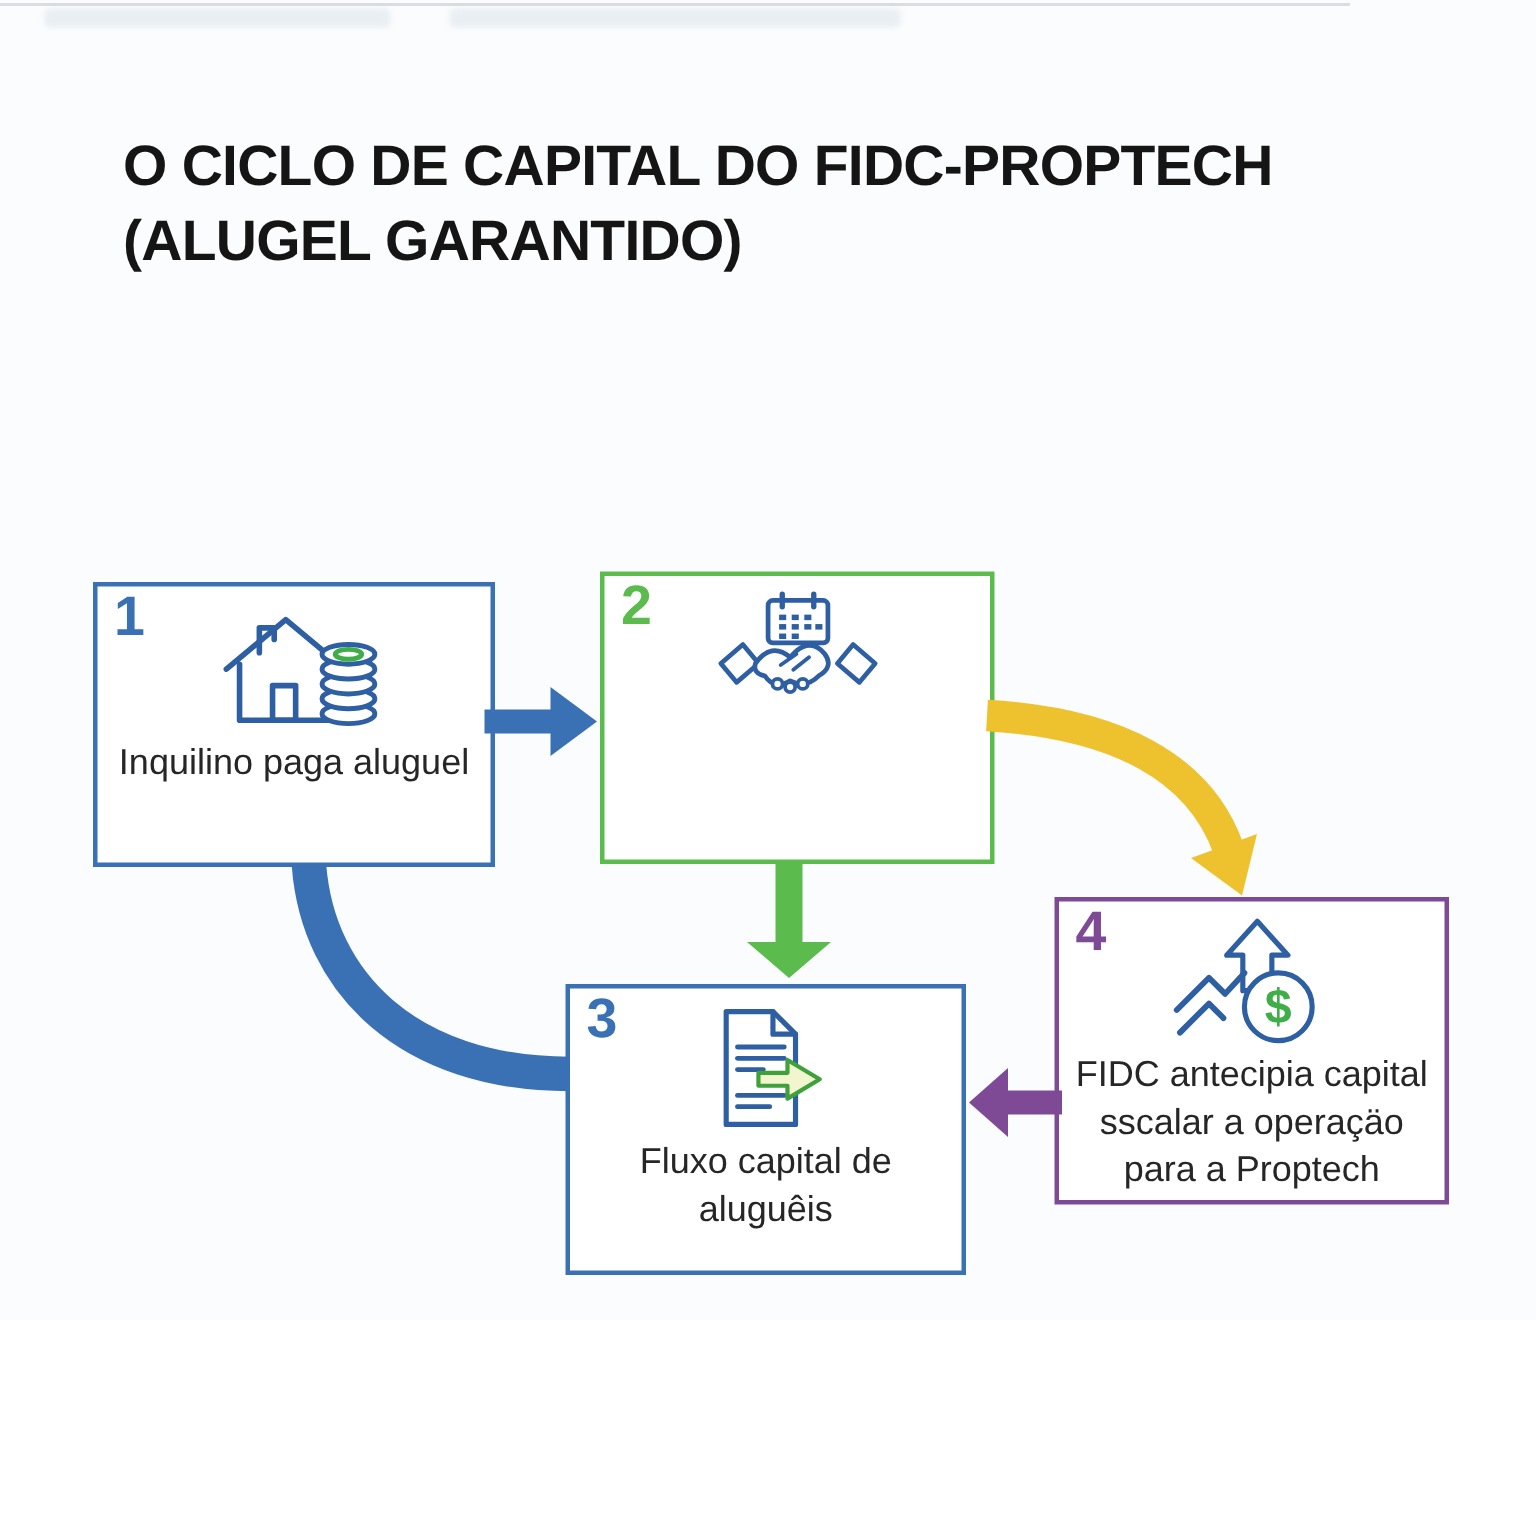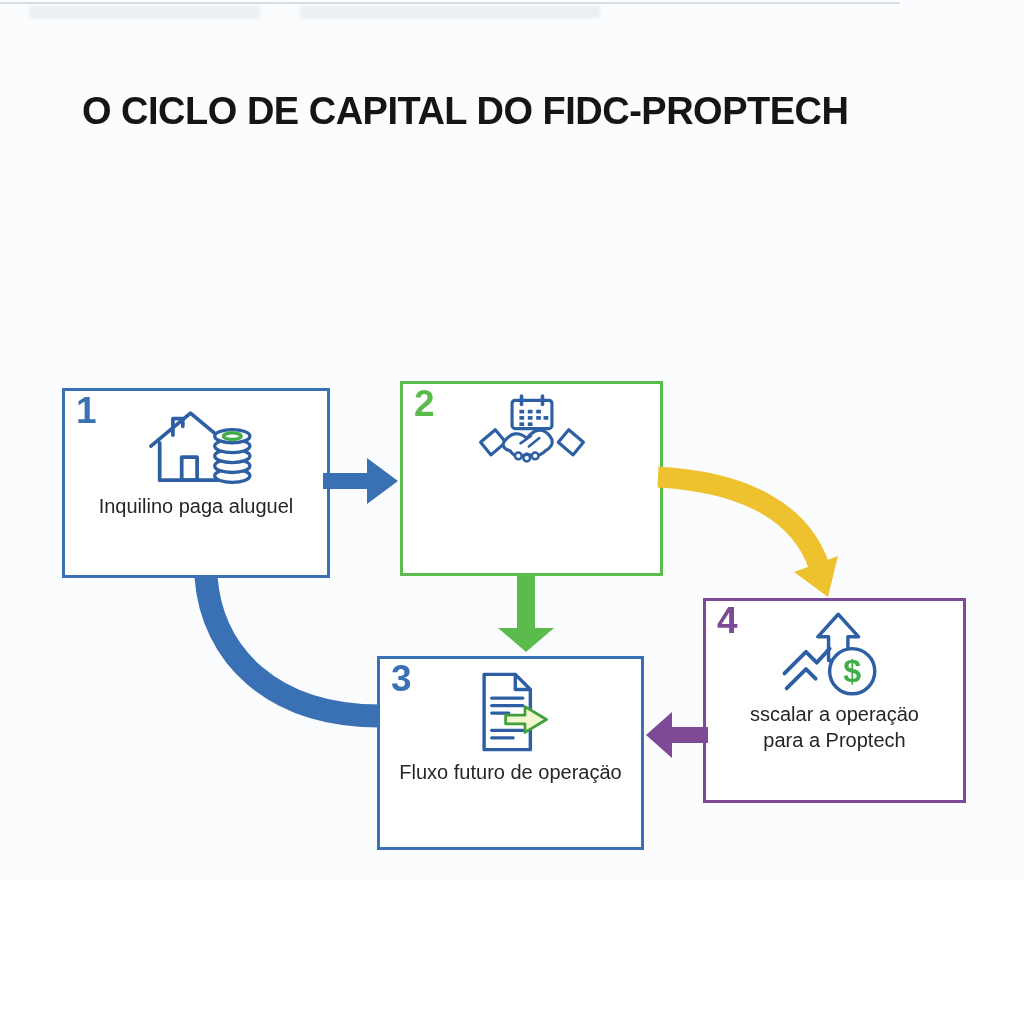--- a/index.html
+++ b/index.html
@@ -16,21 +16,21 @@
   }
   .step-box{
     position:absolute;background:#ffffff;border:3px solid #888;
     box-sizing:border-box;display:flex;flex-direction:column;align-items:center;
   }
   .step-num{
     position:absolute;top:0px;left:11px;font-size:37px;font-weight:bold;line-height:1.1;
   }
   .step-icon{margin-top:10px;}
   .step-lines{
-    text-align:center;font-size:20px;color:#262626;line-height:1.32;margin-top:4px;width:100%;
+    text-align:center;font-size:24px;color:#262626;line-height:1.32;margin-top:4px;width:100%;
   }
   #box-1{left:62px;top:388px;width:268px;height:190px;}
   #box-2{left:400px;top:381px;width:263px;height:195px;}
   #box-3{left:377px;top:656px;width:267px;height:194px;}
   #box-4{left:703px;top:598px;width:263px;height:205px;}
   .arrow-layer{position:absolute;left:0;top:0;width:1024px;height:1024px;pointer-events:none;}
 </style>
 </head>
 <body>
 
@@ -38,20 +38,21 @@
 
   <div class="top-artifact">
     <div class="hairline"></div>
     <div class="smudge" style="left:30px;width:230px;"></div>
     <div class="smudge" style="left:300px;width:300px;"></div>
     <div class="smudge" style="left:1060px;width:0;"></div>
   </div>
 
   <div class="title">
     <div>O CICLO DE CAPITAL DO FIDC-PROPTECH</div>
+    <div>(ALUGEL GARANTIDO)</div>
   </div>
 
   <div class="step-box" id="box-1" style="border-color: rgb(58, 112, 180);">
     <div class="step-num" style="color: rgb(58, 112, 180);">1</div>
     <svg class="step-icon" width="128" height="88" viewBox="0 0 110 80">
       <g fill="none" stroke="#2E5FA3" stroke-width="3.4" stroke-linejoin="round" stroke-linecap="round">
         <path d="M34,31 V16 H43 V23"></path>
         <path d="M14,41 L50,11 L86,41"></path>
         <path d="M22,38 V72 H78 V38"></path>
         <rect x="42" y="51" width="14" height="21"></rect>
@@ -111,36 +112,37 @@
       <g stroke="#2E5FA3" stroke-width="3" stroke-linecap="round">
         <line x1="37" y1="27" x2="66" y2="27"></line>
         <line x1="37" y1="34" x2="66" y2="34"></line>
         <line x1="37" y1="41" x2="53" y2="41"></line>
         <line x1="37" y1="57" x2="66" y2="57"></line>
         <line x1="37" y1="64" x2="57" y2="64"></line>
       </g>
       <polygon points="50,43 68,43 68,35 88,47 68,59 68,51 50,51" fill="#F2F6CE" stroke="#3FA03C" stroke-width="2.6" stroke-linejoin="round"></polygon>
     </svg>
     <div class="step-lines">
-      <div>Fluxo futuro de operaçäo</div>
+      <div>Fluxo capital de aluguêis</div>
     </div>
   </div>
 
   <div class="step-box" id="box-4" style="border-color: rgb(126, 74, 150);">
     <div class="step-num" style="color: rgb(126, 74, 150);">4</div>
     <svg class="step-icon" width="122" height="86" viewBox="0 0 110 80">
       <polygon points="58,3 77,24 67,24 67,46 49,46 49,24 39,24" fill="#ffffff" stroke="#2E5FA3" stroke-width="3.2" stroke-linejoin="round"></polygon>
       <g fill="none" stroke="#2E5FA3" stroke-width="3.6" stroke-linecap="round" stroke-linejoin="round">
         <polyline points="8,58 28,38 38,48 50,35"></polyline>
         <polyline points="10,72 28,54 37,63"></polyline>
       </g>
       <circle cx="71" cy="56" r="21" fill="#ffffff" stroke="#2E5FA3" stroke-width="3.2"></circle>
       <text x="71" y="66" text-anchor="middle" font-family="Liberation Sans, sans-serif" font-size="30" font-weight="bold" fill="#3FAE49">$</text>
     </svg>
     <div class="step-lines">
+      <div>FIDC antecipia capital</div>
       <div>sscalar a operaçäo</div>
       <div>para a Proptech</div>
     </div>
   </div>
 
   <svg class="arrow-layer" viewBox="0 0 1024 1024">
 
     <polygon fill="#3A70B4" points="323,473 367,473 367,458 398,481 367,504 367,489 323,489"></polygon>
 
     <polygon fill="#5BBB4D" points="517,574 535,574 535,628 554,628 526,652 498,628 517,628"></polygon>

